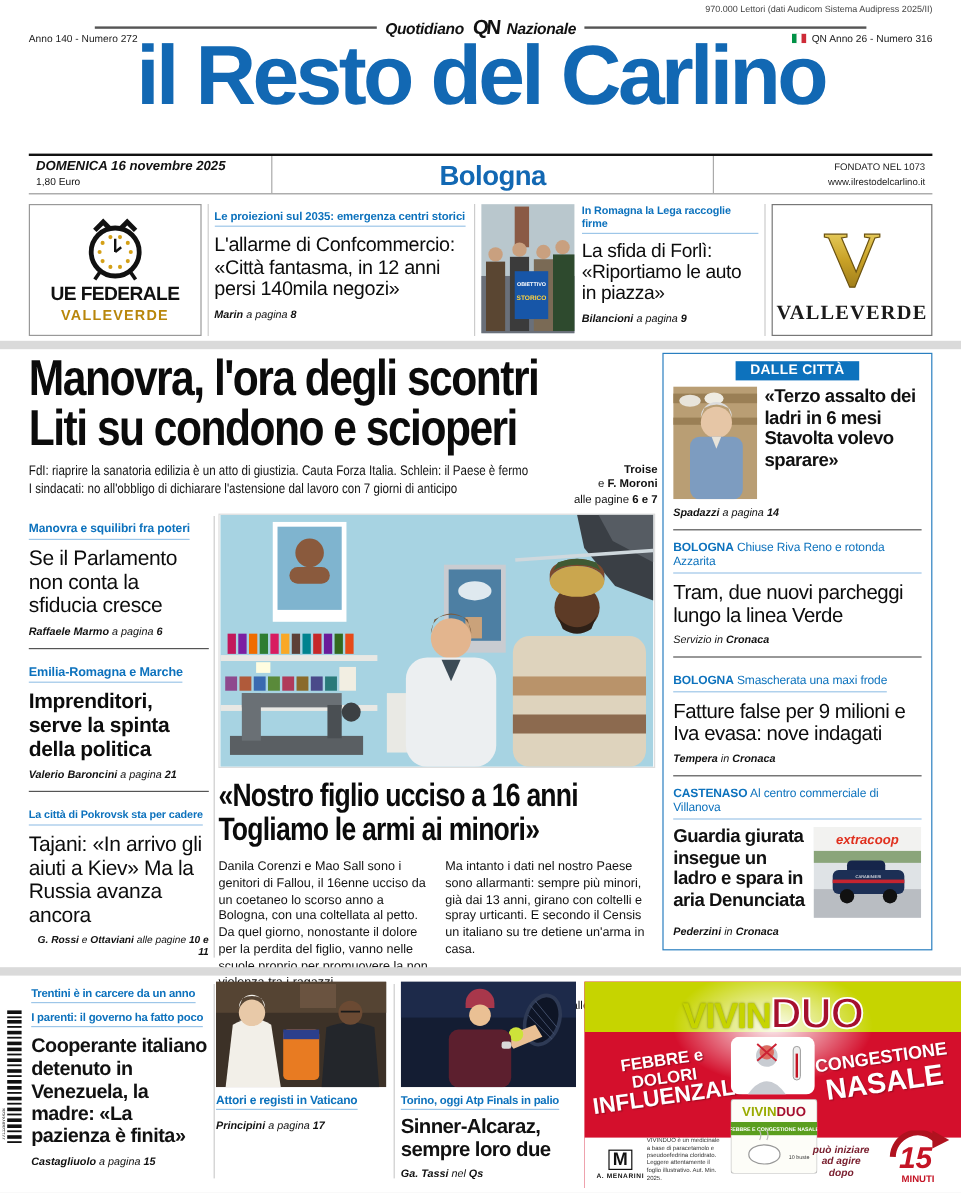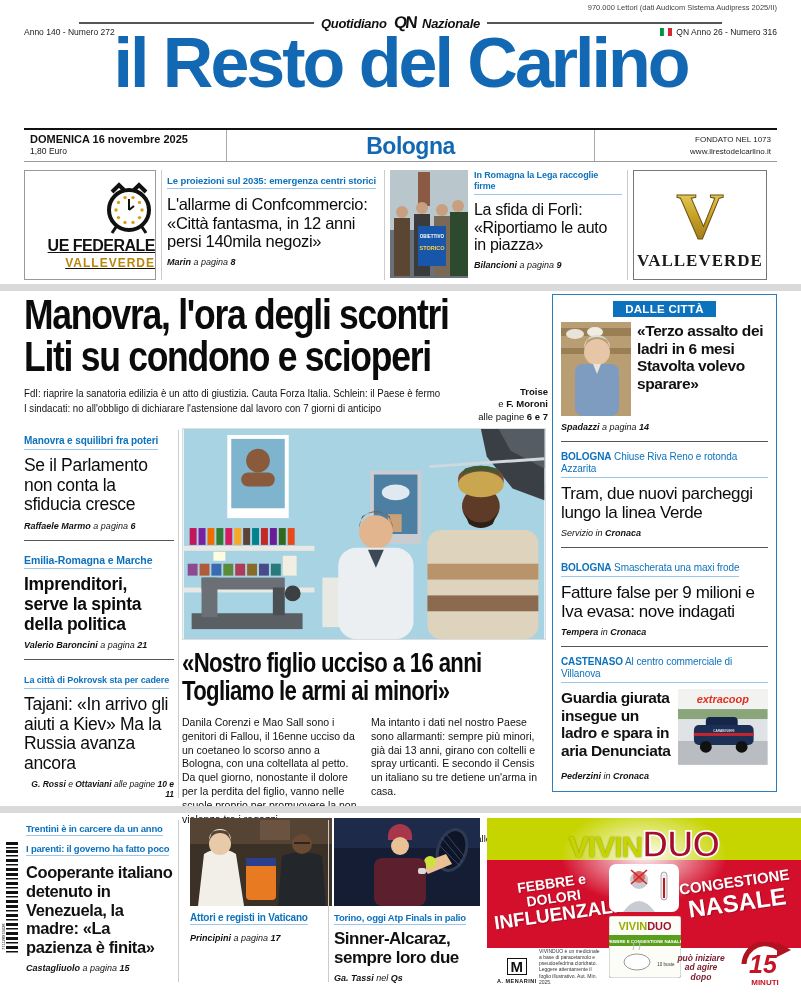--- a/index.html
+++ b/index.html
@@ -13,29 +13,29 @@
   .qnrule{width:235px;height:2px;background:#555;}
   .qnword{font-size:13px;font-weight:bold;font-style:italic;letter-spacing:-0.3px;}
   .qnlogo{font-size:17px;font-weight:bold;letter-spacing:-2px;transform:skewX(-6deg);display:inline-block;}
   .issueL{top:27px;left:24px;font-size:8.5px;color:#222;}
   .issueR{top:27px;right:24px;font-size:8.5px;color:#222;display:flex;align-items:center;gap:4px;}
   .masthead{top:28px;left:0;width:100%;text-align:center;font-size:70px;font-weight:bold;
             color:#1268b3;letter-spacing:-3px;line-height:1;}
   .datebar{top:128px;left:24px;width:753px;height:34px;border-top:2px solid #111;
            border-bottom:1px solid #999;display:flex;box-sizing:border-box;}
   .d1{width:190px;padding:3px 6px;border-right:1px solid #aaa;}
-  .d1a{font-size:11px;font-weight:bold;}
+  .d1a{font-size:11px;font-weight:bold;font-style:italic;}
   .d1b{font-size:8.5px;margin-top:1px;}
   .d2{flex:1;text-align:center;color:#1268b3;font-weight:bold;font-size:23px;padding-top:3px;letter-spacing:-0.5px;}
   .d3{width:170px;border-left:1px solid #aaa;text-align:right;padding:4px 6px;font-size:8px;line-height:1.5;color:#222;}
   
   .topstrip{top:170px;left:24px;width:753px;height:110px;display:flex;align-items:stretch;}
   .sep{width:1px;background:#ccc;margin:0 5px;}
-  .adL{width:132px;border:1px solid #999;box-sizing:border-box;display:flex;flex-direction:column;
-       align-items:flex-end;justify-content:center;text-decoration:underline;}
+  .adL{width:144px;border:1px solid #999;box-sizing:border-box;display:flex;flex-direction:column;
+       align-items:center;justify-content:center;}
   .adL .t1{font-size:16px;font-weight:bold;letter-spacing:-0.5px;margin-top:2px;}
   .adL .t2{font-size:12px;font-weight:bold;color:#b8860b;letter-spacing:1px;margin-top:1px;}
   .ts1{width:212px;}
   .ts2{width:148px;margin-left:6px;}
   .adR{width:134px;border:1px solid #777;box-sizing:border-box;display:flex;align-items:center;justify-content:center;}
   .kick{font-size:9.5px;font-weight:bold;color:#0d72bd;border-bottom:1.5px solid #9dc6e8;
         padding-bottom:2px;margin-bottom:6px;display:inline-block;letter-spacing:-0.1px;line-height:1.2;}
   .hl{font-size:16.5px;line-height:1.12;letter-spacing:-0.3px;color:#0c0c0c;}
   .byl{font-size:9px;margin-top:6px;color:#111;font-style:italic;}
   
@@ -68,21 +68,21 @@
   .rbkickA{font-size:11px;}
   .rowA{display:flex;gap:6px;}
   .hlA{font-size:15.5px;font-weight:bold;line-height:1.13;letter-spacing:-.4px;width:128px;}
   .rb .hl{font-size:17px;letter-spacing:-.4px;}
   .hlD{font-size:15.5px;font-weight:bold;line-height:1.13;letter-spacing:-.4px;width:112px;}
   
   .bstory1{top:818px;left:26px;width:148px;}
   .bk{font-size:9.5px;font-weight:bold;color:#0d72bd;border-bottom:1.5px solid #9dc6e8;
       padding-bottom:1px;margin-bottom:2px;display:inline-block;letter-spacing:-0.2px;}
   .bh1{font-size:16.5px;font-weight:bold;line-height:1.14;letter-spacing:-.4px;margin-top:5px;}
-  .bstory2{top:818px;left:190px;width:142px;}
+  .bstory2{top:818px;left:180px;width:142px;}
   .bstory3{top:818px;left:334px;width:146px;}
   .bh2{font-size:15.5px;line-height:1.15;letter-spacing:-.3px;margin-top:2px;}
   .bh3{font-size:17px;font-weight:bold;line-height:1.12;letter-spacing:-.5px;margin-top:2px;}
   .bphoto{display:block;}
   
   .ad{top:818px;left:487px;width:314px;height:172px;background:#d40f2c;overflow:hidden;}
   .adband{position:absolute;top:0;left:0;width:314px;height:42px;background:#c6d400;}
   .adburst{position:absolute;top:-18px;left:62px;width:190px;height:110px;
            background:radial-gradient(ellipse at center,rgba(255,255,255,.95) 0%,rgba(255,255,255,0) 62%);}
   .adbrand{position:absolute;top:6px;left:0;width:314px;text-align:center;font-weight:bold;letter-spacing:-1px;}

